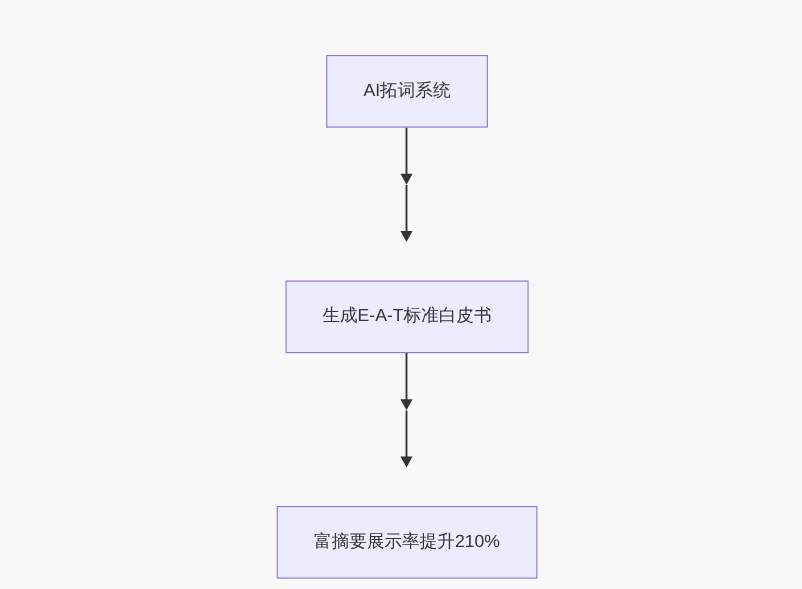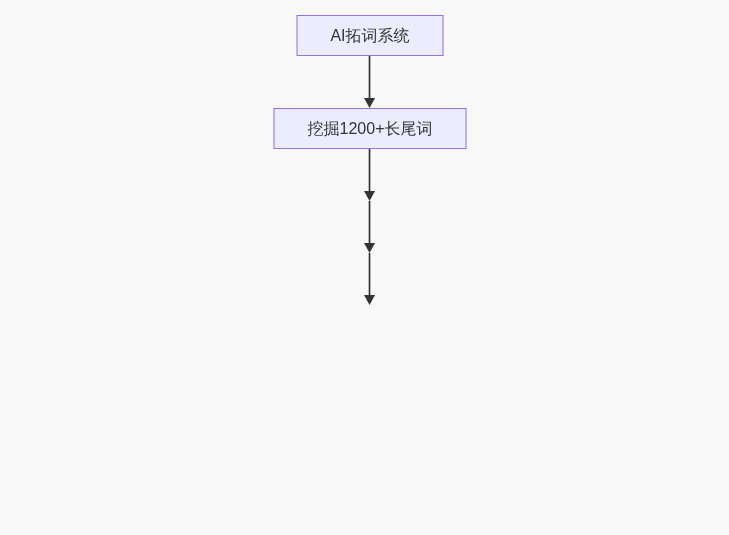--- a/index.html
+++ b/index.html
@@ -18,66 +18,70 @@
     position: absolute;
     top: 15px;
     left: 370px;
     transform: translateX(-50%);
     display: flex;
     flex-direction: column;
     align-items: center;
   }
   .node {
     box-sizing: border-box;
-    height: 41px;
+    height: 66px;
     padding: 0 33px;
     background: #ECECFF;
     border: 1px solid #9370DB;
     display: flex;
     align-items: center;
     justify-content: center;
     font-size: 16px;
     color: #333333;
     white-space: nowrap;
     line-height: 1;
+    margin-top: 35px;
   }
   .edge {
     display: block;
     flex: 0 0 auto;
   }
 </style>
 </head>
 <body>
 
 <div class="flowchart">
 
   <div class="node">
     <span>AI拓词系统</span>
   </div>
 
   <svg class="edge" width="14" height="52" viewBox="0 0 14 52">
     <line x1="7" y1="0" x2="7" y2="46" stroke="#333333" stroke-width="1.7"></line>
     <polygon points="1.5,42 12.5,42 7,52" fill="#333333"></polygon>
   </svg>
 
+
+  <svg class="edge" width="14" height="52" viewBox="0 0 14 52">
+    <line x1="7" y1="0" x2="7" y2="46" stroke="#333333" stroke-width="1.7"></line>
+    <polygon points="1.5,42 12.5,42 7,52" fill="#333333"></polygon>
+  </svg>
+
   <div class="node">
-    <span>挖掘1200+长尾词</span>
+    <span>生成E-A-T标准白皮书</span>
   </div>
 
   <svg class="edge" width="14" height="52" viewBox="0 0 14 52">
     <line x1="7" y1="0" x2="7" y2="46" stroke="#333333" stroke-width="1.7"></line>
     <polygon points="1.5,42 12.5,42 7,52" fill="#333333"></polygon>
   </svg>
 
 
   <svg class="edge" width="14" height="52" viewBox="0 0 14 52">
     <line x1="7" y1="0" x2="7" y2="46" stroke="#333333" stroke-width="1.7"></line>
     <polygon points="1.5,42 12.5,42 7,52" fill="#333333"></polygon>
   </svg>
 
-
-  <svg class="edge" width="14" height="52" viewBox="0 0 14 52">
-    <line x1="7" y1="0" x2="7" y2="46" stroke="#333333" stroke-width="1.7"></line>
-    <polygon points="1.5,42 12.5,42 7,52" fill="#333333"></polygon>
-  </svg>
-
+  <div class="node">
+    <span>富摘要展示率提升210%</span>
+  </div>
 
 </div>
 
 </body></html>

